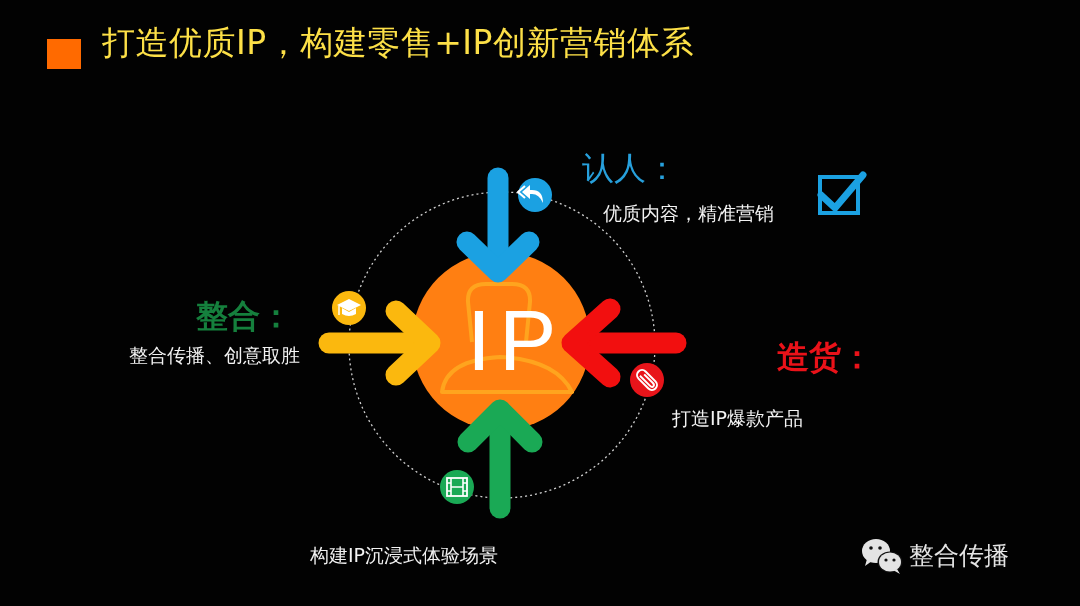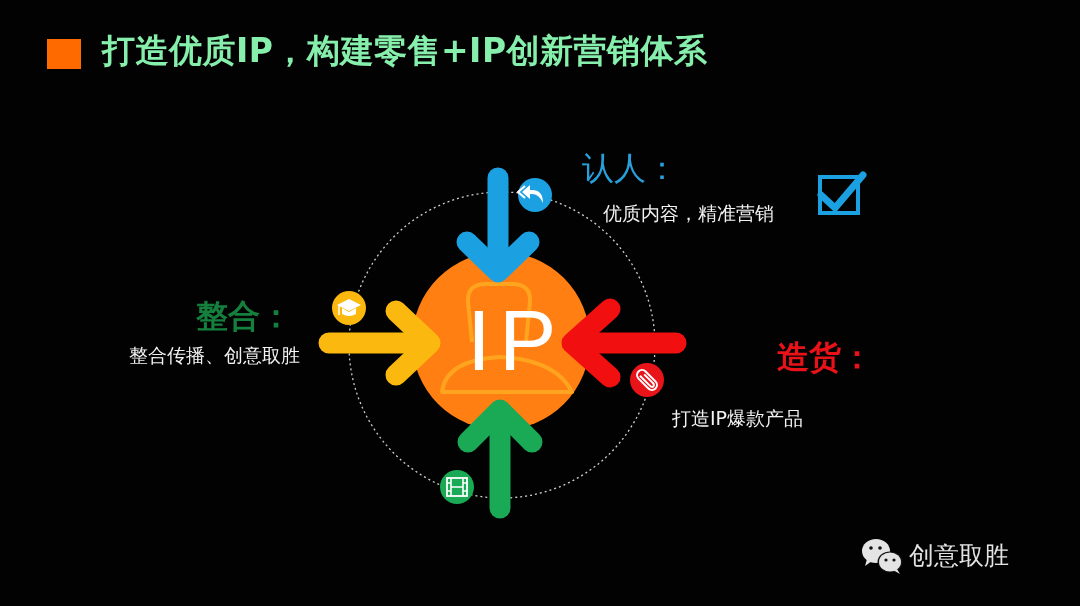--- a/index.html
+++ b/index.html
@@ -9,22 +9,22 @@
     position: relative;
     font-family: "DejaVu Sans", "Liberation Sans", sans-serif;
   }
   .slide { position: absolute; left: 0; top: 0; width: 1080px; height: 606px; background: #020202; }
   .diagram { position: absolute; left: 0; top: 0; width: 1080px; height: 606px; }
   .title-square {
     position: absolute; left: 47px; top: 39px; width: 34px; height: 30px;
     background: #ff6a00;
   }
   .title {
-    position: absolute; left: 102px; top: 31px;
-    font-size: 33px; font-weight: bold; color: #86efac;
+    position: absolute; left: 102px; top: 23px;
+    font-size: 33px; font-weight: normal; color: #fde047;
     letter-spacing: 0.5px; white-space: nowrap; line-height: 40px;
   }
   .heading {
     position: absolute; font-size: 32px; line-height: 44px; white-space: nowrap;
   }
   .heading.bold { font-weight: bold; }
   .subtext {
     position: absolute; font-size: 19px; line-height: 24px; color: #f2f2f2; white-space: nowrap;
   }
   .h-top    { left: 582px; top: 146px; color: #27a0dc; }
@@ -115,28 +115,29 @@
 
   <div class="heading h-top">认人：</div>
   <div class="subtext s-top">优质内容，精准营销</div>
 
   <div class="heading bold h-left">整合：</div>
   <div class="subtext s-left">整合传播、创意取胜</div>
 
   <div class="heading bold h-right">造货：</div>
   <div class="subtext s-right">打造IP爆款产品</div>
 
+  <div class="subtext s-bottom">构建IP沉浸式体验场景</div>
 
   <div class="watermark">
     <svg viewBox="0 0 46 40">
       <ellipse cx="16" cy="15" rx="14" ry="12" fill="#e4e4e4"></ellipse>
       <path d="M7,23 L5,30 L12,25 Z" fill="#e4e4e4"></path>
       <circle cx="11" cy="12" r="1.8" fill="#111"></circle>
       <circle cx="20" cy="12" r="1.8" fill="#111"></circle>
       <ellipse cx="30" cy="26" rx="12.5" ry="10.5" fill="#111"></ellipse>
       <ellipse cx="30" cy="26" rx="11" ry="9.5" fill="#e4e4e4"></ellipse>
       <path d="M37,33 L40,38 L33,34 Z" fill="#e4e4e4"></path>
       <circle cx="26" cy="24" r="1.6" fill="#111"></circle>
       <circle cx="34" cy="24" r="1.6" fill="#111"></circle>
     </svg>
-    <span class="watermark-text">创意取胜</span>
+    <span class="watermark-text">整合传播</span>
   </div>
 </div>
 
 </body></html>

